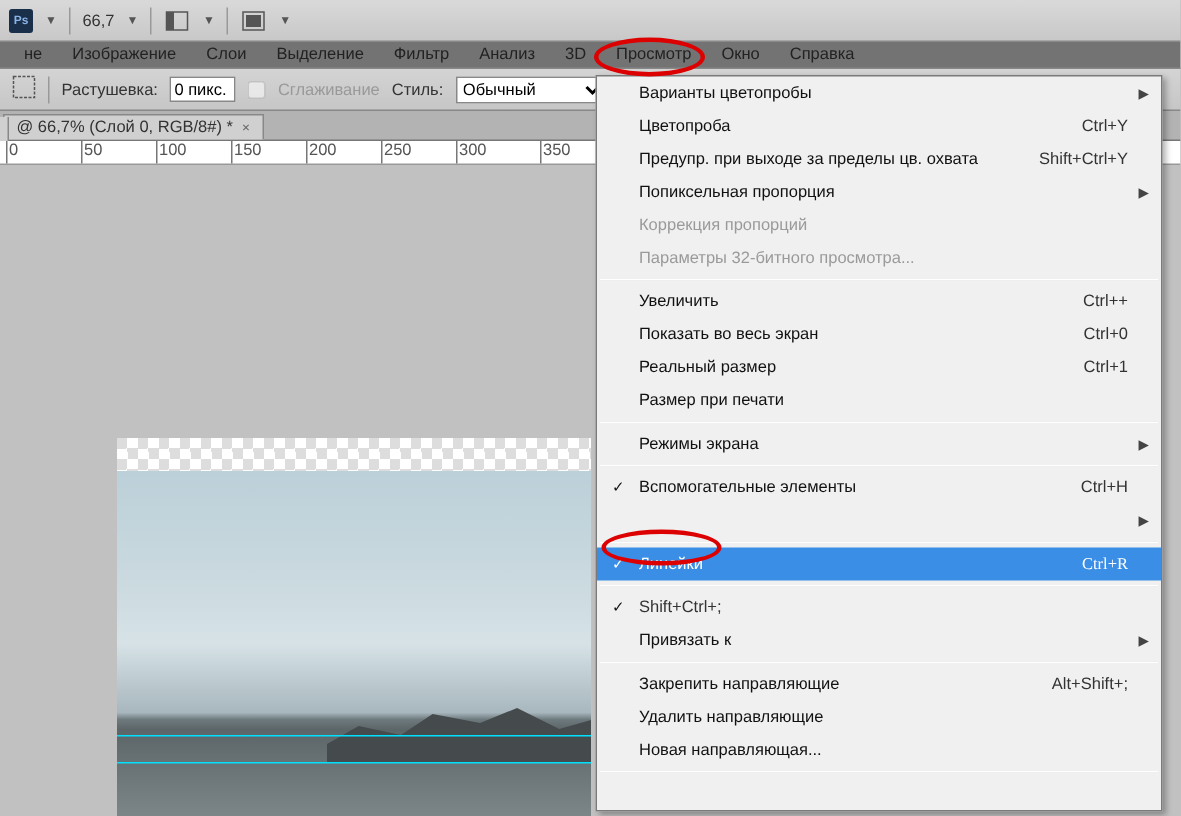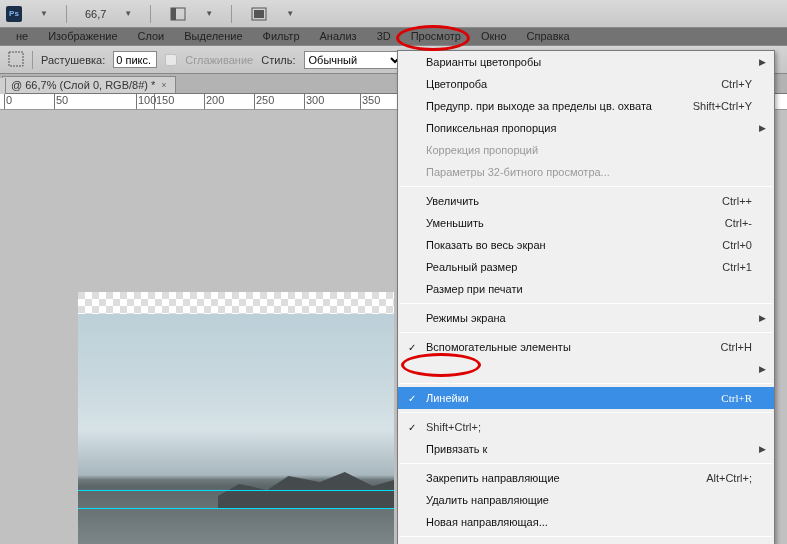--- a/index.html
+++ b/index.html
@@ -1,17 +1,17 @@
 <!DOCTYPE html>
 <html><head>
 <meta charset="utf-8">
 <style>
 * { margin:0; padding:0; box-sizing:border-box; font-family:Tahoma,Arial,sans-serif; font-size:11px; }
 body { background:#c1c1c1; width:787px; height:544px; overflow:hidden; position:relative; }
-.topbar { height:28px; background:linear-gradient(#d9d9d9,#c8c8c8); border-bottom:1px solid #8a8a8a; display:flex; align-items:center; padding:0 6px; gap:18px; }
+.topbar { height:28px; background:linear-gradient(#d9d9d9,#c8c8c8); border-bottom:1px solid #8a8a8a; display:flex; align-items:center; padding:0 6px; gap:8px; }
 .topbar .icon { width:18px; height:18px; display:inline-flex; align-items:center; justify-content:center; }
 .zoom { font-size:11px; color:#333; }
 .menubar { height:18px; background:#737373; border-bottom:1px solid #888; display:flex; align-items:flex-end; padding:0 6px; gap:0; }
 .menubar span { padding:3px 10px; color:#222; cursor:default; }
 .menubar .hl-oval { position:relative; }
 .optbar { height:28px; background:linear-gradient(#d4d4d4,#c6c6c6); border-bottom:1px solid #888; display:flex; align-items:center; padding:0 8px; gap:8px; color:#333; }
 .optbar input[type=text] { width:44px; height:17px; font-size:11px; padding:1px 2px; border:1px solid #888; background:#fff; }
 .optbar input[type=checkbox] { width:12px; height:12px; }
 .optbar select { height:18px; font-size:11px; border:1px solid #888; background:#fff; width:100px; }
 .tab { height:20px; background:#b3b3b3; border-bottom:1px solid #777; display:flex; align-items:flex-end; }
@@ -98,21 +98,21 @@
 <div class="tab">
   <div class="t">
     <span>@ 66,7% (Слой 0, RGB/8#) *</span>
     <span class="x">×</span>
   </div>
 </div>
 
 <div class="ruler-h" id="rulerH">
     <div class="tick" style="left: 4px;">0</div>
     <div class="tick" style="left: 54px;">50</div>
-    <div class="tick" style="left: 104px; margin-left: 32px;">100</div>
+    <div class="tick" style="left: 104px;">100</div>
     <div class="tick" style="left: 154px;">150</div>
     <div class="tick" style="left: 204px;">200</div>
     <div class="tick" style="left: 254px;">250</div>
     <div class="tick" style="left: 304px;">300</div>
     <div class="tick" style="left: 360px;">350</div>
   </div>
 
 <div class="canvas-area">
   <div class="image">
     <div class="checker"></div>
@@ -146,24 +146,20 @@
     </div>
     <div class="row disabled">
       <span class="lbl">Параметры 32-битного просмотра...</span>
     </div>
     <div class="sep"></div>
     <div class="row">
       <span class="lbl">Увеличить</span>
       <span class="sc">Ctrl++</span>
     </div>
     <div class="row">
-      <span class="lbl">Уменьшить</span>
-      <span class="sc">Ctrl+-</span>
-    </div>
-    <div class="row">
       <span class="lbl">Показать во весь экран</span>
       <span class="sc">Ctrl+0</span>
     </div>
     <div class="row">
       <span class="lbl">Реальный размер</span>
       <span class="sc">Ctrl+1</span>
     </div>
     <div class="row">
       <span class="lbl">Размер при печати</span>
     </div>
@@ -192,21 +188,21 @@
       <span class="chk">✓</span>
       <span class="sc">Shift+Ctrl+;</span>
     </div>
     <div class="row">
       <span class="lbl">Привязать к</span>
       <span class="arrow">▶</span>
     </div>
     <div class="sep"></div>
     <div class="row">
       <span class="lbl">Закрепить направляющие</span>
-      <span class="sc">Alt+Ctrl+;</span>
+      <span class="sc">Alt+Shift+;</span>
     </div>
     <div class="row">
       <span class="lbl">Удалить направляющие</span>
     </div>
     <div class="row">
       <span class="lbl">Новая направляющая...</span>
     </div>
     <div class="sep"></div>
     <div class="row"></div>
   </div>

